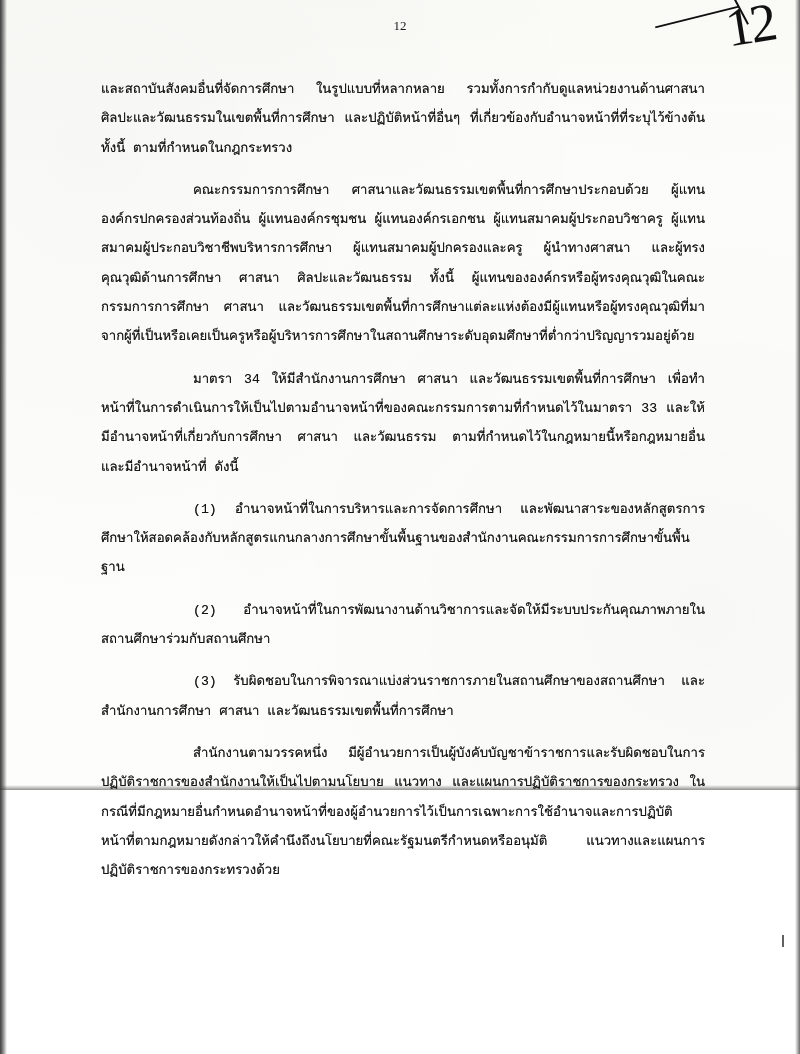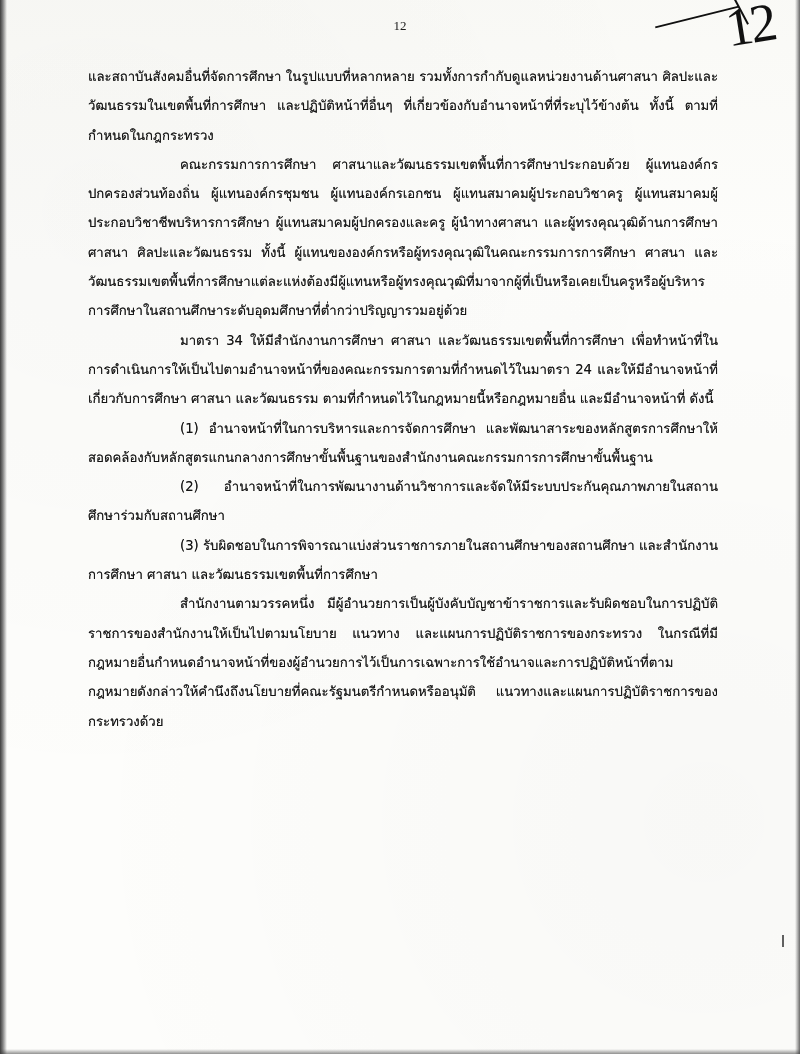--- a/index.html
+++ b/index.html
@@ -10,21 +10,21 @@
     width: 800px;
     height: 1054px;
     background: #ffffff;
     font-family: "DejaVu Sans", sans-serif;
     position: relative;
     overflow: hidden;
   }
   .page {
     position: relative;
     width: 800px;
-    height: 1054px;
+    height: 790px;
     background: #fdfdfb;
     box-sizing: border-box;
     padding-left: 40px;
   }
   
   .page::before {
     content: "";
     position: absolute;
     inset: 0;
     background:
@@ -108,22 +108,23 @@
     top: 62px;
     left: 88px;
     width: 630px;
     font-family: "DejaVu Sans", sans-serif;
     font-size: 13.2px;
     line-height: 29.3px;
     color: #141414;
     text-align: justify;
   }
   .para {
-    margin: 0;
+    margin: 13px;
     text-indent: 0;
+    font-family: Liberation Mono, monospace;
   }
   .para.indent {
     text-indent: 92px;
   }
   
   .body-text {
     text-shadow: 0 0 .45px rgba(0,0,0,0.55);
   }
 </style>
 </head>
@@ -138,20 +139,20 @@
   <div class="page-number">12</div>
 
   <div class="handwriting">12</div>
   <div class="hand-stroke"></div>
   <div class="hand-stroke2"></div>
   <div class="side-mark"></div>
 
   <div class="body-text">
     <p class="para">และสถาบันสังคมอื่นที่จัดการศึกษา  ในรูปแบบที่หลากหลาย  รวมทั้งการกำกับดูแลหน่วยงานด้านศาสนา ศิลปะและวัฒนธรรมในเขตพื้นที่การศึกษา  และปฏิบัติหน้าที่อื่นๆ  ที่เกี่ยวข้องกับอำนาจหน้าที่ที่ระบุไว้ข้างต้น  ทั้งนี้ ตามที่กำหนดในกฎกระทรวง</p>
     <p class="para indent">คณะกรรมการการศึกษา  ศาสนาและวัฒนธรรมเขตพื้นที่การศึกษาประกอบด้วย  ผู้แทนองค์กรปกครองส่วนท้องถิ่น ผู้แทนองค์กรชุมชน ผู้แทนองค์กรเอกชน ผู้แทนสมาคมผู้ประกอบวิชาครู ผู้แทนสมาคมผู้ประกอบวิชาชีพบริหารการศึกษา ผู้แทนสมาคมผู้ปกครองและครู ผู้นำทางศาสนา และผู้ทรงคุณวุฒิด้านการศึกษา ศาสนา  ศิลปะและวัฒนธรรม  ทั้งนี้  ผู้แทนขององค์กรหรือผู้ทรงคุณวุฒิในคณะกรรมการการศึกษา  ศาสนา  และวัฒนธรรมเขตพื้นที่การศึกษาแต่ละแห่งต้องมีผู้แทนหรือผู้ทรงคุณวุฒิที่มาจากผู้ที่เป็นหรือเคยเป็นครูหรือผู้บริหารการศึกษาในสถานศึกษาระดับอุดมศึกษาที่ต่ำกว่าปริญญารวมอยู่ด้วย</p>
-    <p class="para indent">มาตรา 34 ให้มีสำนักงานการศึกษา ศาสนา และวัฒนธรรมเขตพื้นที่การศึกษา เพื่อทำหน้าที่ในการดำเนินการให้เป็นไปตามอำนาจหน้าที่ของคณะกรรมการตามที่กำหนดไว้ในมาตรา 24 และให้มีอำนาจหน้าที่เกี่ยวกับการศึกษา  ศาสนา  และวัฒนธรรม  ตามที่กำหนดไว้ในกฎหมายนี้หรือกฎหมายอื่น และมีอำนาจหน้าที่ ดังนี้</p>
+    <p class="para indent">มาตรา 34 ให้มีสำนักงานการศึกษา ศาสนา และวัฒนธรรมเขตพื้นที่การศึกษา เพื่อทำหน้าที่ในการดำเนินการให้เป็นไปตามอำนาจหน้าที่ของคณะกรรมการตามที่กำหนดไว้ในมาตรา 33 และให้มีอำนาจหน้าที่เกี่ยวกับการศึกษา  ศาสนา  และวัฒนธรรม  ตามที่กำหนดไว้ในกฎหมายนี้หรือกฎหมายอื่น และมีอำนาจหน้าที่ ดังนี้</p>
     <p class="para indent">(1)  อำนาจหน้าที่ในการบริหารและการจัดการศึกษา  และพัฒนาสาระของหลักสูตรการศึกษาให้สอดคล้องกับหลักสูตรแกนกลางการศึกษาขั้นพื้นฐานของสำนักงานคณะกรรมการการศึกษาขั้นพื้นฐาน</p>
     <p class="para indent">(2) อำนาจหน้าที่ในการพัฒนางานด้านวิชาการและจัดให้มีระบบประกันคุณภาพภายในสถานศึกษาร่วมกับสถานศึกษา</p>
     <p class="para indent">(3)  รับผิดชอบในการพิจารณาแบ่งส่วนราชการภายในสถานศึกษาของสถานศึกษา และสำนักงานการศึกษา ศาสนา และวัฒนธรรมเขตพื้นที่การศึกษา</p>
     <p class="para indent">สำนักงานตามวรรคหนึ่ง มีผู้อำนวยการเป็นผู้บังคับบัญชาข้าราชการและรับผิดชอบในการปฏิบัติราชการของสำนักงานให้เป็นไปตามนโยบาย  แนวทาง  และแผนการปฏิบัติราชการของกระทรวง ในกรณีที่มีกฎหมายอื่นกำหนดอำนาจหน้าที่ของผู้อำนวยการไว้เป็นการเฉพาะการใช้อำนาจและการปฏิบัติหน้าที่ตามกฎหมายดังกล่าวให้คำนึงถึงนโยบายที่คณะรัฐมนตรีกำหนดหรืออนุมัติ  แนวทางและแผนการปฏิบัติราชการของกระทรวงด้วย</p>
   </div>
 
 </div>
 
 </body></html>

